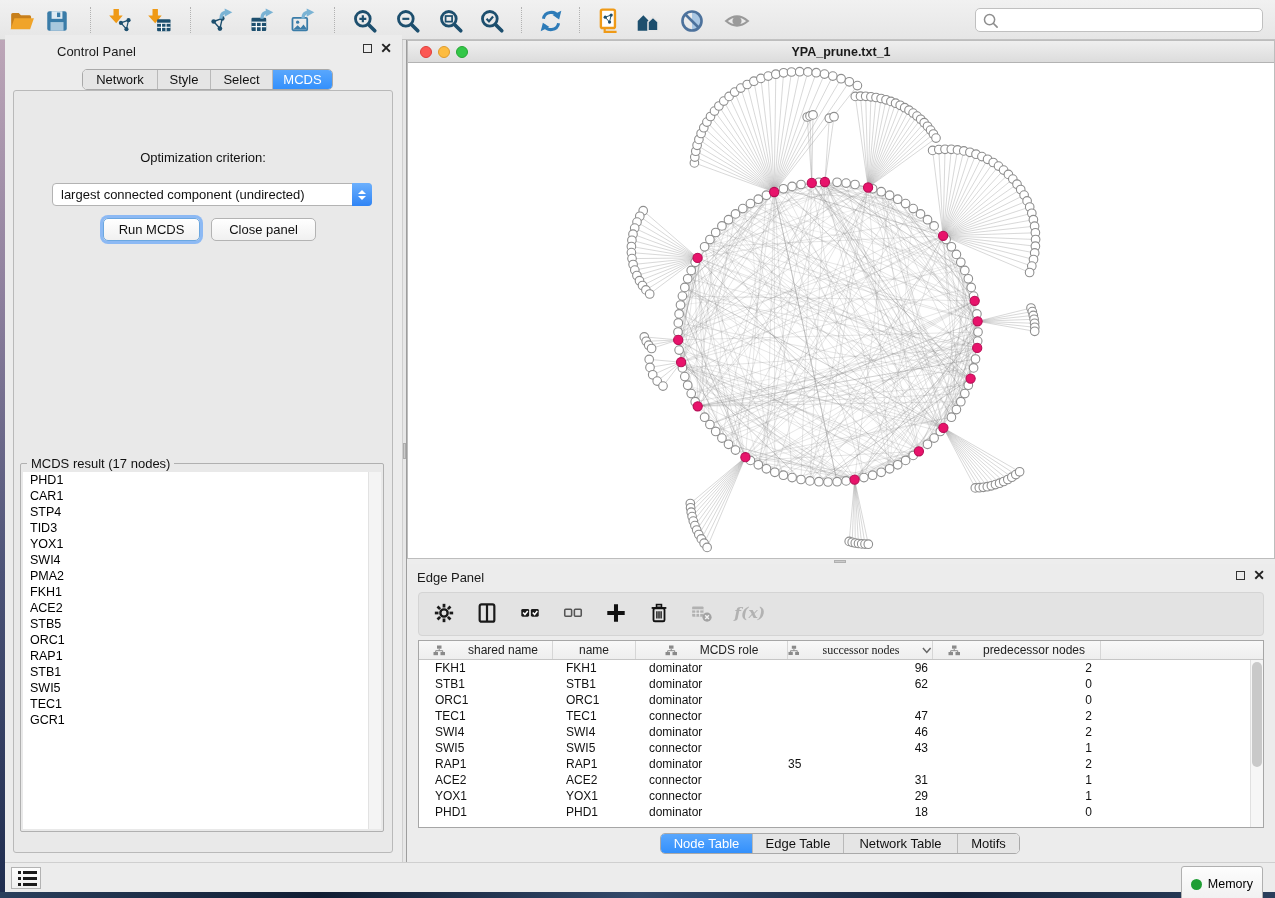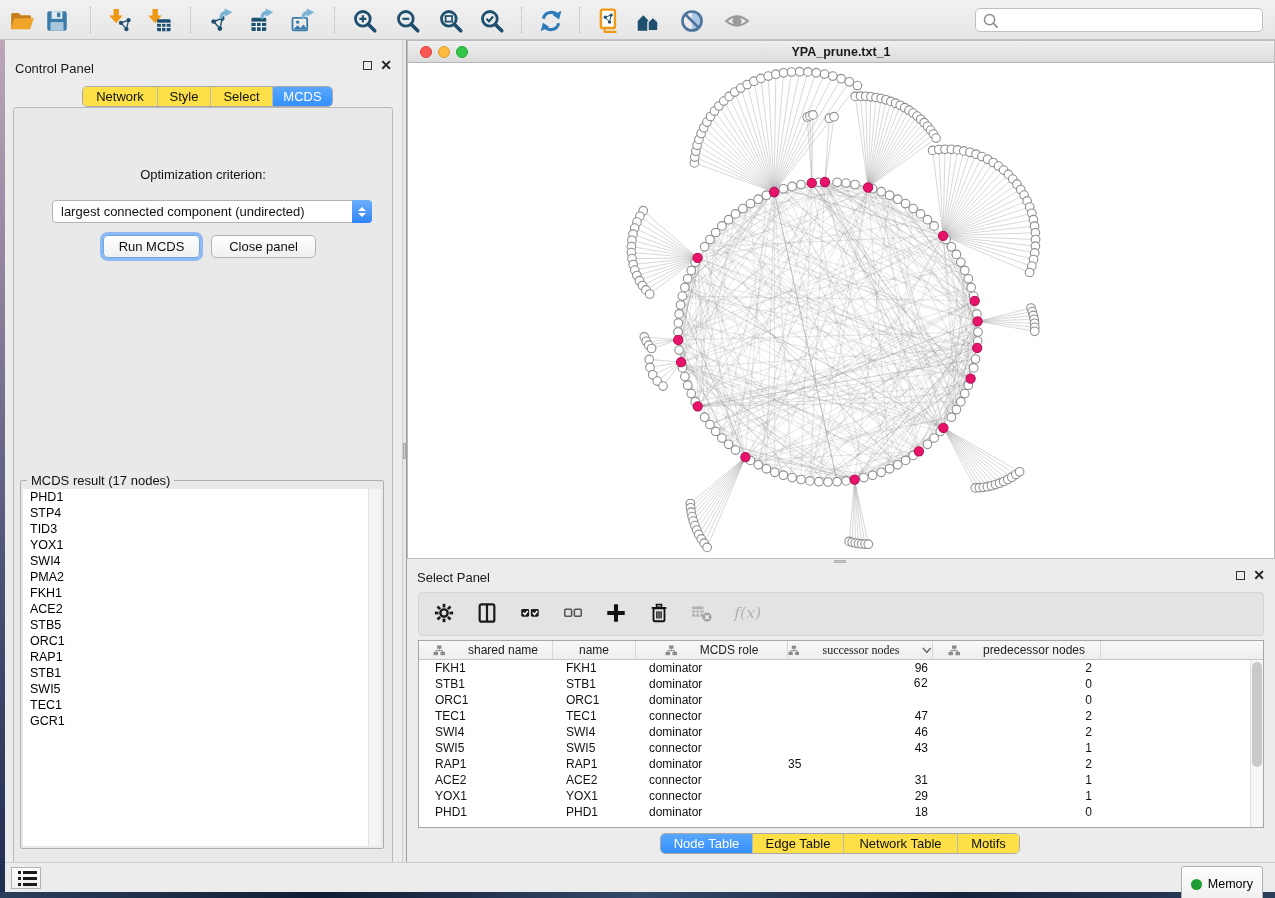--- a/index.html
+++ b/index.html
@@ -15,30 +15,30 @@
   
   #toolbar { position:absolute; left:0; top:0; width:1275px; height:40px;
     background:linear-gradient(#f1f1f1,#e6e6e6); border-bottom:1px solid #c2c2c2; }
   .tb-btn { position:absolute; top:7px; width:30px; height:28px; border:none; background:transparent; cursor:pointer; padding:1px; }
   .tb-sep { position:absolute; top:7px; width:0; height:26px; border-left:1px dotted #b2b2b2; }
   #search-wrap { position:absolute; left:975px; top:8px; width:288px; height:24px;
     background:#fff; border:1px solid #c0c0c0; border-radius:5px; display:flex; align-items:center; padding-left:6px; }
   #search-wrap input { border:none; outline:none; flex:1; height:20px; font-size:12px; background:transparent; }
 
   
-  #control-panel { position:absolute; left:5px; top:52px; width:397px; height:822px; background:#ececec; }
+  #control-panel { position:absolute; left:5px; top:35px; width:397px; height:822px; background:#ececec;padding-left:42px; }
   #cp-header { position:relative; height:30px; }
   #cp-title { position:absolute; left:10px; top:9px; font-size:13px; color:#1a1a1a; }
   .win-btns { position:absolute; right:10px; top:8px; display:flex; gap:8px; align-items:center; }
   .float-glyph { display:inline-block; width:9px; height:9px; border:1.5px solid #333; }
   .close-glyph { font-weight:bold; font-size:14px; line-height:11px; color:#222; }
 
   .seg-tabs { position:absolute; display:flex; border:1px solid #a9a9a9; border-radius:5px; overflow:hidden; background:#fff; height:21px; }
   .seg-tab { display:flex; align-items:center; justify-content:center; font-size:13px; color:#111;
-    border-right:1px solid #b9b9b9; background:#fde047; cursor:pointer; }
+    border-right:1px solid #b9b9b9; background:#e5e5e5; cursor:pointer; }
   .seg-tab:last-child { border-right:none; }
   .seg-tab.selected { background:linear-gradient(#59a7fd,#3390fc); color:#fff; }
   #cp-tabs { left:77px; top:34px; }
 
   #cp-content { position:absolute; left:8px; right:9px; top:55px; bottom:4px;
     border:1px solid #b9b9b9; border-radius:3px; background:#e9e9e9; }
   #opt-label { position:absolute; left:0; right:0; top:59px; text-align:center; font-size:13px; }
   #criterion-select { position:absolute; left:38px; top:92px; width:320px; height:23px; background:#fff;
     border:1px solid #b3b3b3; border-radius:4px; display:flex; align-items:center; cursor:pointer; }
   #criterion-select .val { flex:1; padding-left:8px; font-size:13px; white-space:nowrap; }
@@ -73,21 +73,21 @@
   #tl-min { left:30px; background:#fdbc40; border:1px solid #de9b2d; }
   #tl-zoom { left:48px; background:#33c748; border:1px solid #26a635; }
   #network-canvas { position:absolute; left:0; top:22px; width:866px; height:495px; }
 
   
   #table-panel { position:absolute; left:407px; top:564px; width:868px; height:298px; background:#ececec; }
   #tp-title { position:absolute; left:10px; top:6px; font-size:13px; color:#1a1a1a; }
   #tp-toolbar { position:absolute; left:11px; right:11px; top:28px; height:44px; background:#e3e3e3;
     border:1px solid #d4d4d4; border-radius:4px; display:flex; align-items:center; padding-left:12px; gap:17px; }
   .tt-btn { width:26px; height:26px; border:none; background:transparent; cursor:pointer; padding:0; }
-  .tt-btn.disabled { cursor:default; }
+  .tt-btn.disabled { cursor:default;font-weight:bold; }
 
   #data-table { position:absolute; left:11px; right:11px; top:76px; height:188px; background:#fff; border:1px solid #a6a6a6; overflow:hidden; }
   #tbl-header { display:flex; height:19px; background:linear-gradient(#f8f8f8,#eeeeee); border-bottom:1px solid #c6c6c6; }
   .th { display:flex; align-items:center; justify-content:center; gap:23px; border-right:1px solid #d6d6d6;
     font-size:12px; color:#222; cursor:pointer; overflow:hidden; white-space:nowrap; }
   .tbl-row { display:flex; height:16px; cursor:default; }
   .td { font-size:12px; line-height:16px; white-space:nowrap; overflow:hidden; }
   #tbl-scroll { position:absolute; right:0; top:19px; bottom:0; width:13px; background:#f6f6f6; border-left:1px solid #e0e0e0; }
   #tbl-thumb { position:absolute; left:1px; top:2px; width:10px; height:105px; background:#c9c9c9; border-radius:5px; cursor:pointer; }
 
@@ -250,20 +250,21 @@
           <span class="chev-dn"></span>
         </span>
     </div>
     <div id="opt-label">Optimization criterion:</div>
     <button id="run-mcds" class="mac-btn">Run MCDS</button>
     <button id="close-panel" class="mac-btn">Close panel</button>
     <div id="mcds-group">
       <span id="mcds-group-label">MCDS result (17 nodes)</span>
       <div id="mcds-list">
           <div class="list-item">PHD1</div>
+          <div class="list-item">CAR1</div>
           <div class="list-item">STP4</div>
           <div class="list-item">TID3</div>
           <div class="list-item">YOX1</div>
           <div class="list-item">SWI4</div>
           <div class="list-item">PMA2</div>
           <div class="list-item">FKH1</div>
           <div class="list-item">ACE2</div>
           <div class="list-item">STB5</div>
           <div class="list-item">ORC1</div>
           <div class="list-item">RAP1</div>
@@ -1089,21 +1090,21 @@
         <circle cx="270.2" cy="276.9" r="4.6" fill="#e8136b" stroke="#b80d55" stroke-width="1.1"></circle>
       </g>
     </svg>
 </div>
 
 <div id="h-divider">
     <div class="knob"></div>
   </div>
 
 <div id="table-panel">
-  <span id="tp-title">Select Panel</span>
+  <span id="tp-title">Edge Panel</span>
   <span class="win-btns" style="top:6px;">
     <span class="float-glyph"></span>
     <span class="close-glyph">✕</span>
   </span>
   <div id="tp-toolbar">
       <button class="tt-btn"><svg width="22" height="22" viewBox="0 0 24 24">
           <circle cx="12" cy="12" r="4" fill="none" stroke="#1a1a1a" stroke-width="2.6"></circle>
           <g stroke="#1a1a1a" stroke-width="3">
             <line x1="18" y1="12" x2="22" y2="12"></line>
             <line x1="16.24" y1="16.24" x2="19.07" y2="19.07"></line>
@@ -1221,21 +1222,21 @@
           <div class="td" style="width: 134px; text-align: left; padding-left: 16px;">FKH1</div>
           <div class="td" style="width: 83px; text-align: left; padding-left: 13px;">FKH1</div>
           <div class="td" style="width: 152px; text-align: left; padding-left: 13px;">dominator</div>
           <div class="td" style="width: 145px; text-align: right; padding-right: 5px;">96</div>
           <div class="td" style="width: 168px; text-align: right; padding-right: 9px;">2</div>
         </div>
         <div class="tbl-row">
           <div class="td" style="width: 134px; text-align: left; padding-left: 16px;">STB1</div>
           <div class="td" style="width: 83px; text-align: left; padding-left: 13px;">STB1</div>
           <div class="td" style="width: 152px; text-align: left; padding-left: 13px;">dominator</div>
-          <div class="td" style="width: 145px; text-align: right; padding-right: 5px; font-family: Liberation Mono, monospace;">62</div>
+          <div class="td" style="width: 145px; text-align: right; padding-right: 5px;">62</div>
           <div class="td" style="width: 168px; text-align: right; padding-right: 9px;">0</div>
         </div>
         <div class="tbl-row">
           <div class="td" style="width: 134px; text-align: left; padding-left: 16px;">ORC1</div>
           <div class="td" style="width: 83px; text-align: left; padding-left: 13px;">ORC1</div>
           <div class="td" style="width: 152px; text-align: left; padding-left: 13px;">dominator</div>
           <div class="td" style="width: 145px; text-align: right; padding-right: 5px; margin-top: 40px;">61</div>
           <div class="td" style="width: 168px; text-align: right; padding-right: 9px;">0</div>
         </div>
         <div class="tbl-row">

